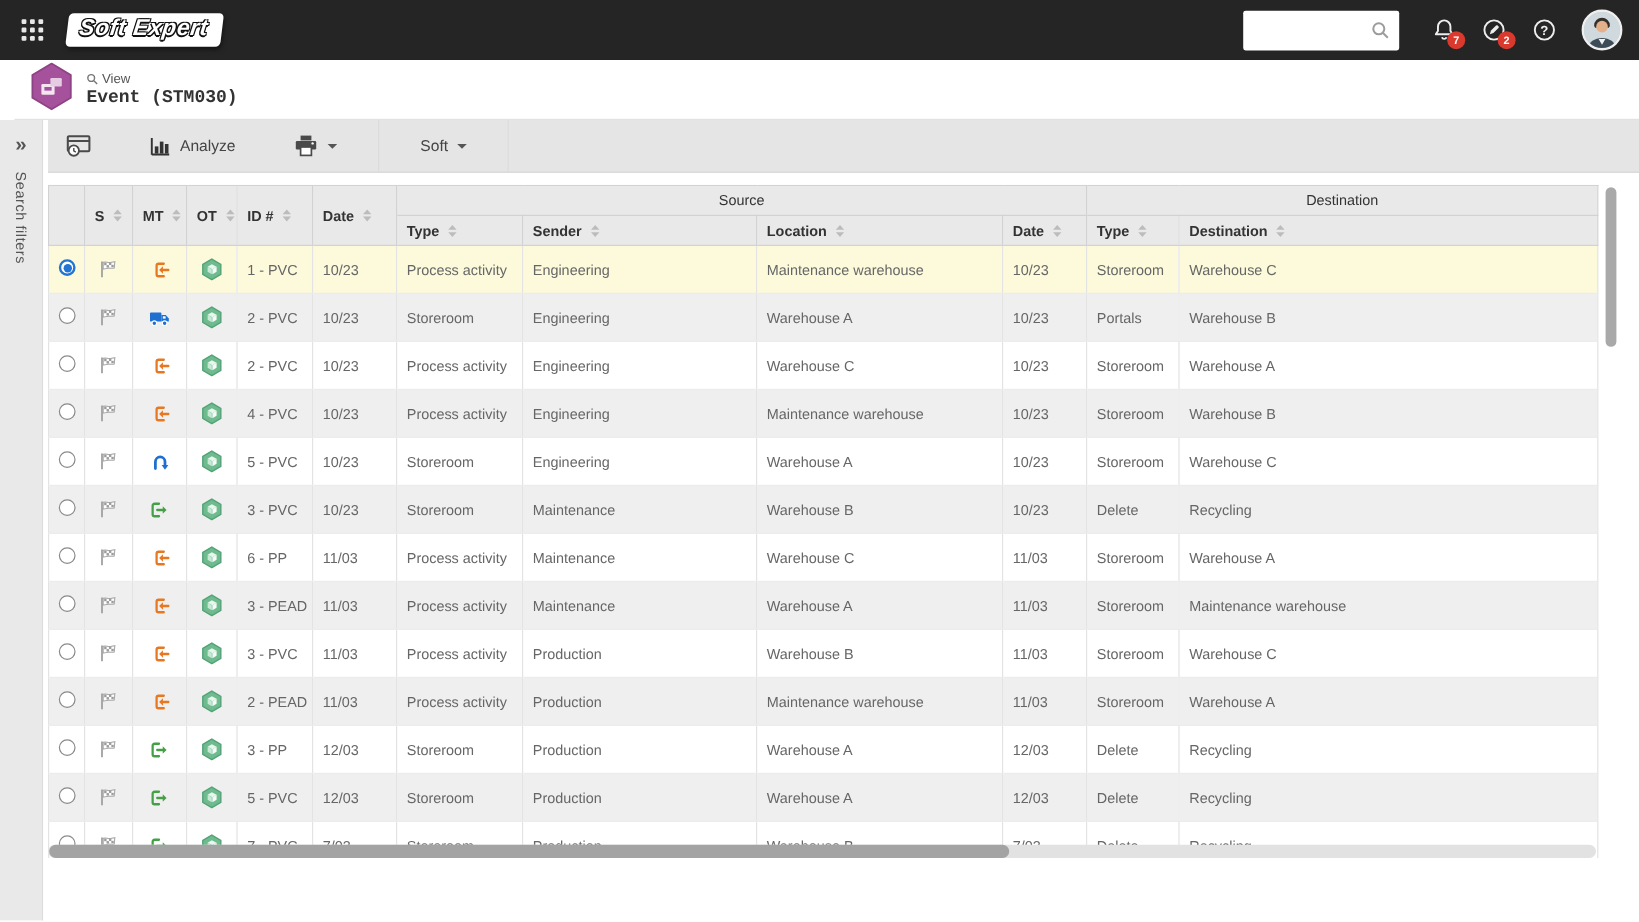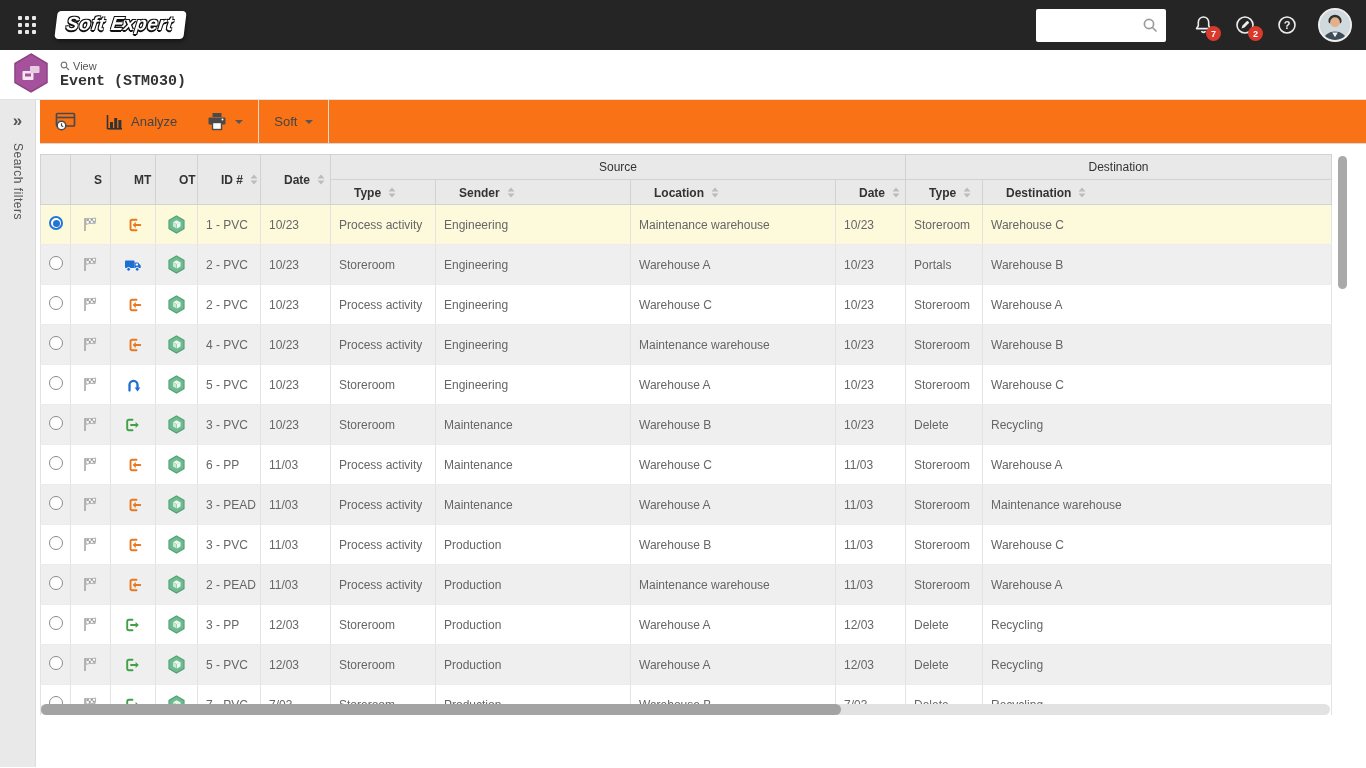--- a/index.html
+++ b/index.html
@@ -20,44 +20,44 @@
   .nav-spacer { flex:1; }
   .nav-search { position:relative; margin-right:16px; }
   .nav-search input { width:130px; height:33px; border:none; border-radius:2px; background:#fff; padding:0 30px 0 9px; font-size:13px; outline:none; }
   .nav-search svg { position:absolute; right:7px; top:8px; }
   .nav-icon { position:relative; width:42px; height:50px; display:flex; align-items:center; justify-content:center; cursor:pointer; }
   .badge { position:absolute; right:3px; bottom:9px; min-width:15px; height:15px; border-radius:8px; background:#da3a2e;
     color:#fff; font-size:9px; font-weight:bold; display:flex; align-items:center; justify-content:center; padding:0 3px; }
   .avatar { width:34px; height:34px; border-radius:50%; overflow:hidden; margin-left:10px; background:#c3ced4; cursor:pointer; border:2px solid #efefef; }
 
   
-  .page-header { height:50px; background:#fff; display:flex; align-items:center; padding-left:13px; border-bottom:1px solid #e2e2e2; }
+  .page-header { height:50px; background:#fff; display:flex; align-items:center; padding-left:13px; border-bottom:1px solid #e2e2e2;margin-left:12px; }
   .hex-badge { margin-right:11px; }
   .ph-text .crumb { font-size:11px; color:#555; display:flex; align-items:center; gap:3px; }
   .ph-text .title { font-size:15px; font-weight:bold; color:#333; margin-top:1px;font-family:Liberation Mono, monospace; }
 
   
   .content { display:flex; height:667px; }
   .filter-strip { width:36px; background:#e9e9e9; border-right:1px solid #dcdcdc; display:flex; flex-direction:column; align-items:center; padding-top:12px; }
   .expander { color:#555; font-size:17px; font-weight:bold; cursor:pointer; line-height:1; }
   .strip-label { margin-top:14px; writing-mode:vertical-rl; font-size:12px; color:#555; letter-spacing:.5px; }
 
   .main { flex:1; display:flex; flex-direction:column; background:#fff; min-width:0; }
 
   
-  .toolbar { height:44px; display:flex; align-items:stretch; border-bottom:1px solid #d7d7d7; background:#f97316; margin-left:4px; }
+  .toolbar { height:44px; display:flex; align-items:stretch; border-bottom:1px solid #d7d7d7; background:#e5e5e5; margin-left:4px;gap:19px; }
   .tb-btn { display:flex; align-items:center; gap:8px; padding:0 15px; font-size:13px; color:#444; cursor:pointer; }
   .tb-btn .caret { border-top-color:#555; }
   .tb-sep { width:1px; background:#dcdcdc; }
 
   
   .grid-wrap { margin:10px 16px 0 4px; }
   .grid-scroll { position:relative; height:561px; overflow:hidden; padding-right:18px; }
   table { width:100%; border-collapse:collapse; table-layout:fixed; }
-  thead th { background:#e9e9e9; height:25px; font-size:12px; color:#333; text-align:left; padding:0 23px;
+  thead th { background:#e9e9e9; height:25px; font-size:12px; color:#333; text-align:left; padding:0 8px;
     border:1px solid #d2d2d2; font-weight:bold; white-space:nowrap; overflow:hidden; }
   th.th-group { text-align:center; font-weight:normal; }
   th .hl { vertical-align:middle; }
   .sort { display:inline-block; margin-left:7px; vertical-align:middle; cursor:pointer; line-height:0; }
   tbody td { height:40px; font-size:12px; color:#666; padding:0 8px; border-right:1px solid #e3e3e3;
     border-bottom:1px solid #ececec; white-space:nowrap; overflow:hidden; background:#fff; }
   tbody td:first-child { border-left:1px solid #e3e3e3; }
   tbody tr.alt td { background:#efefef; }
   tbody tr.sel td { background:#fcfadb; }
   td.c { text-align:center; padding:0; }

